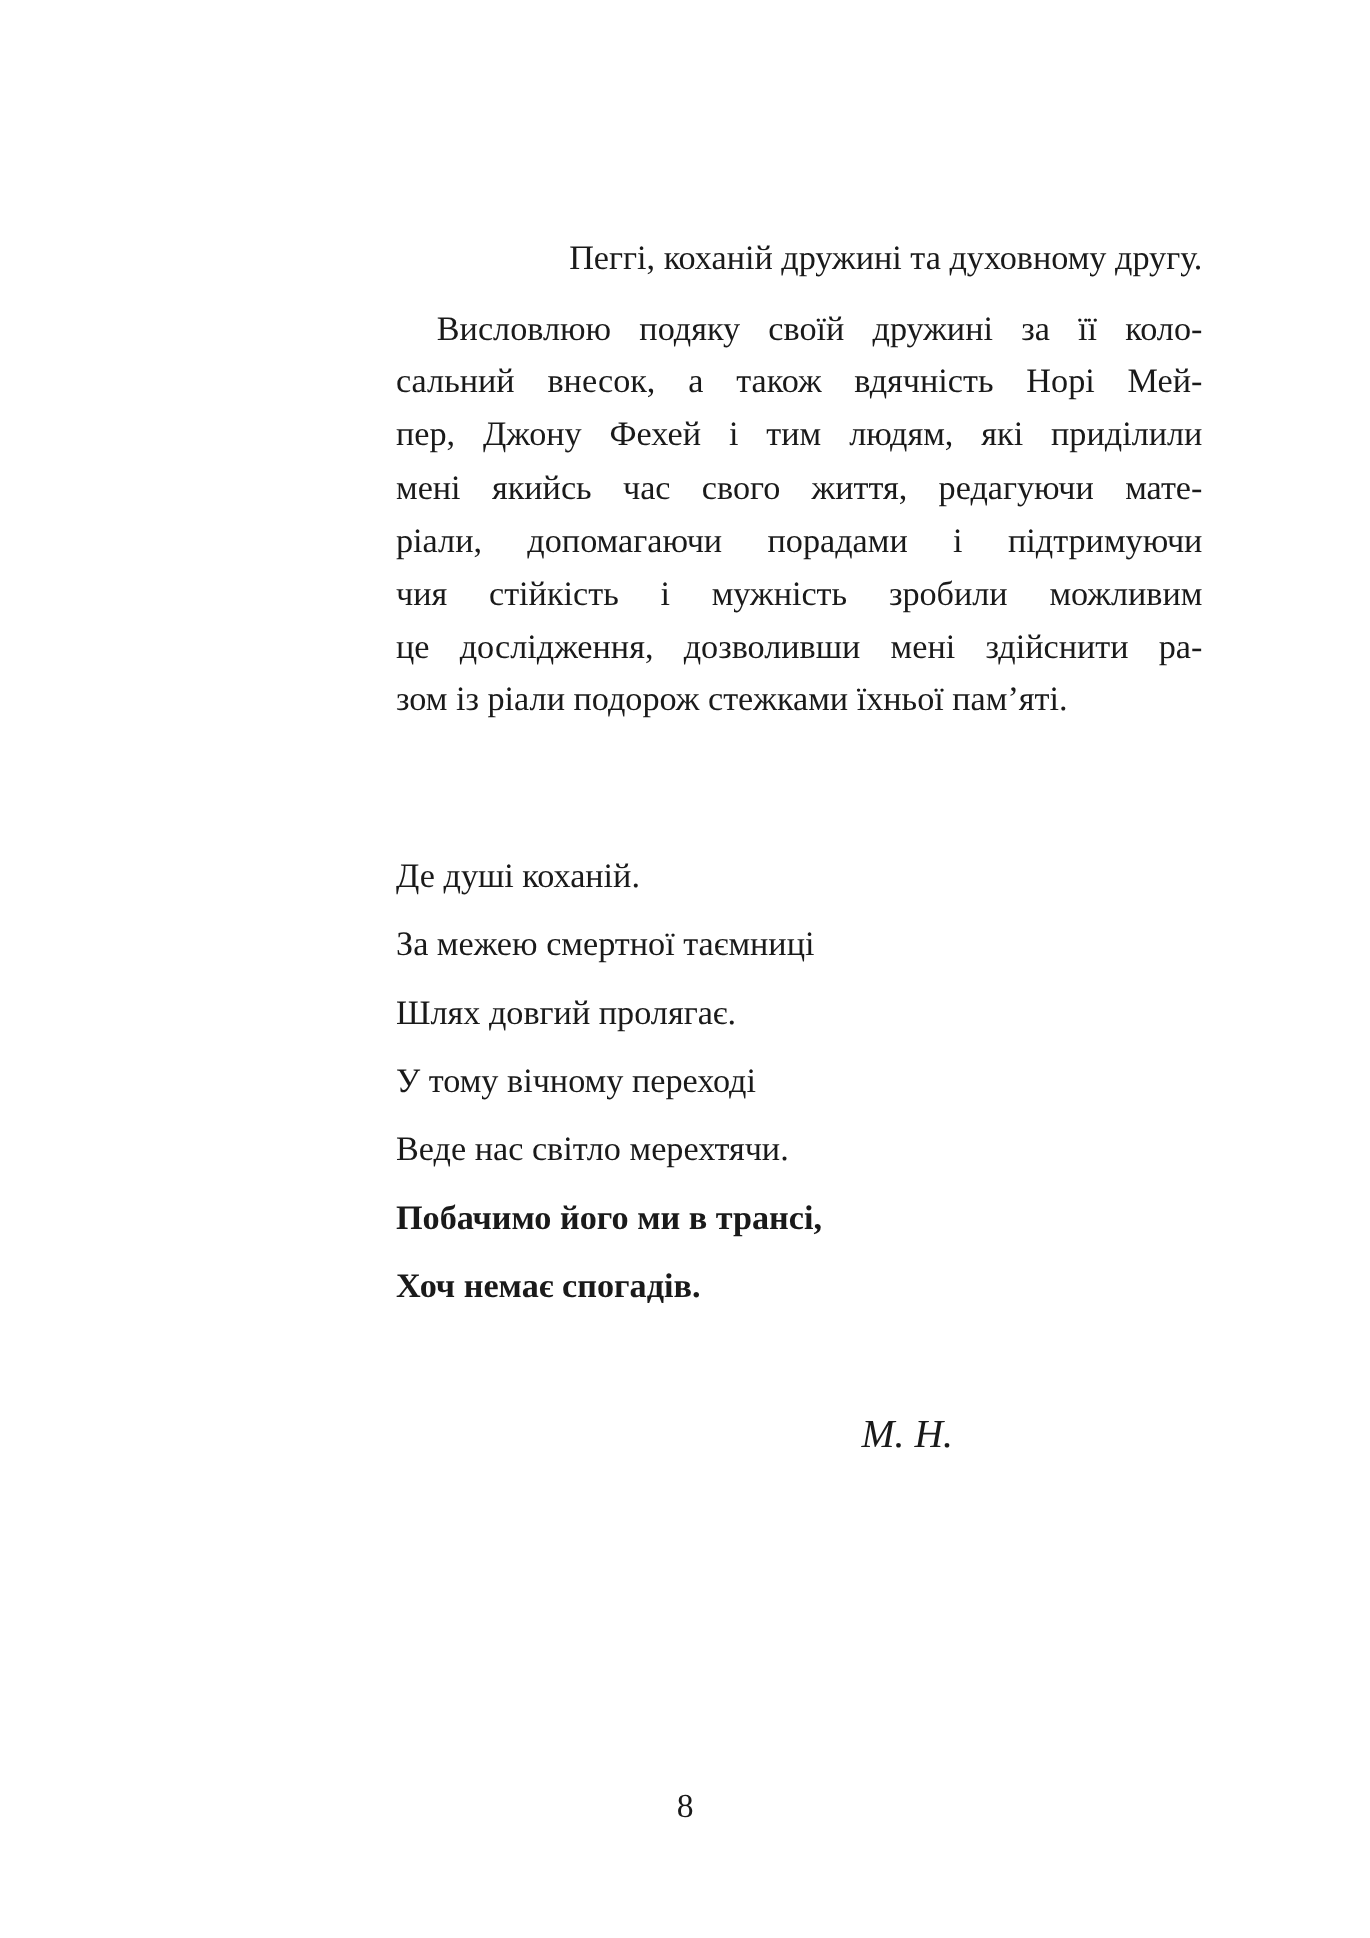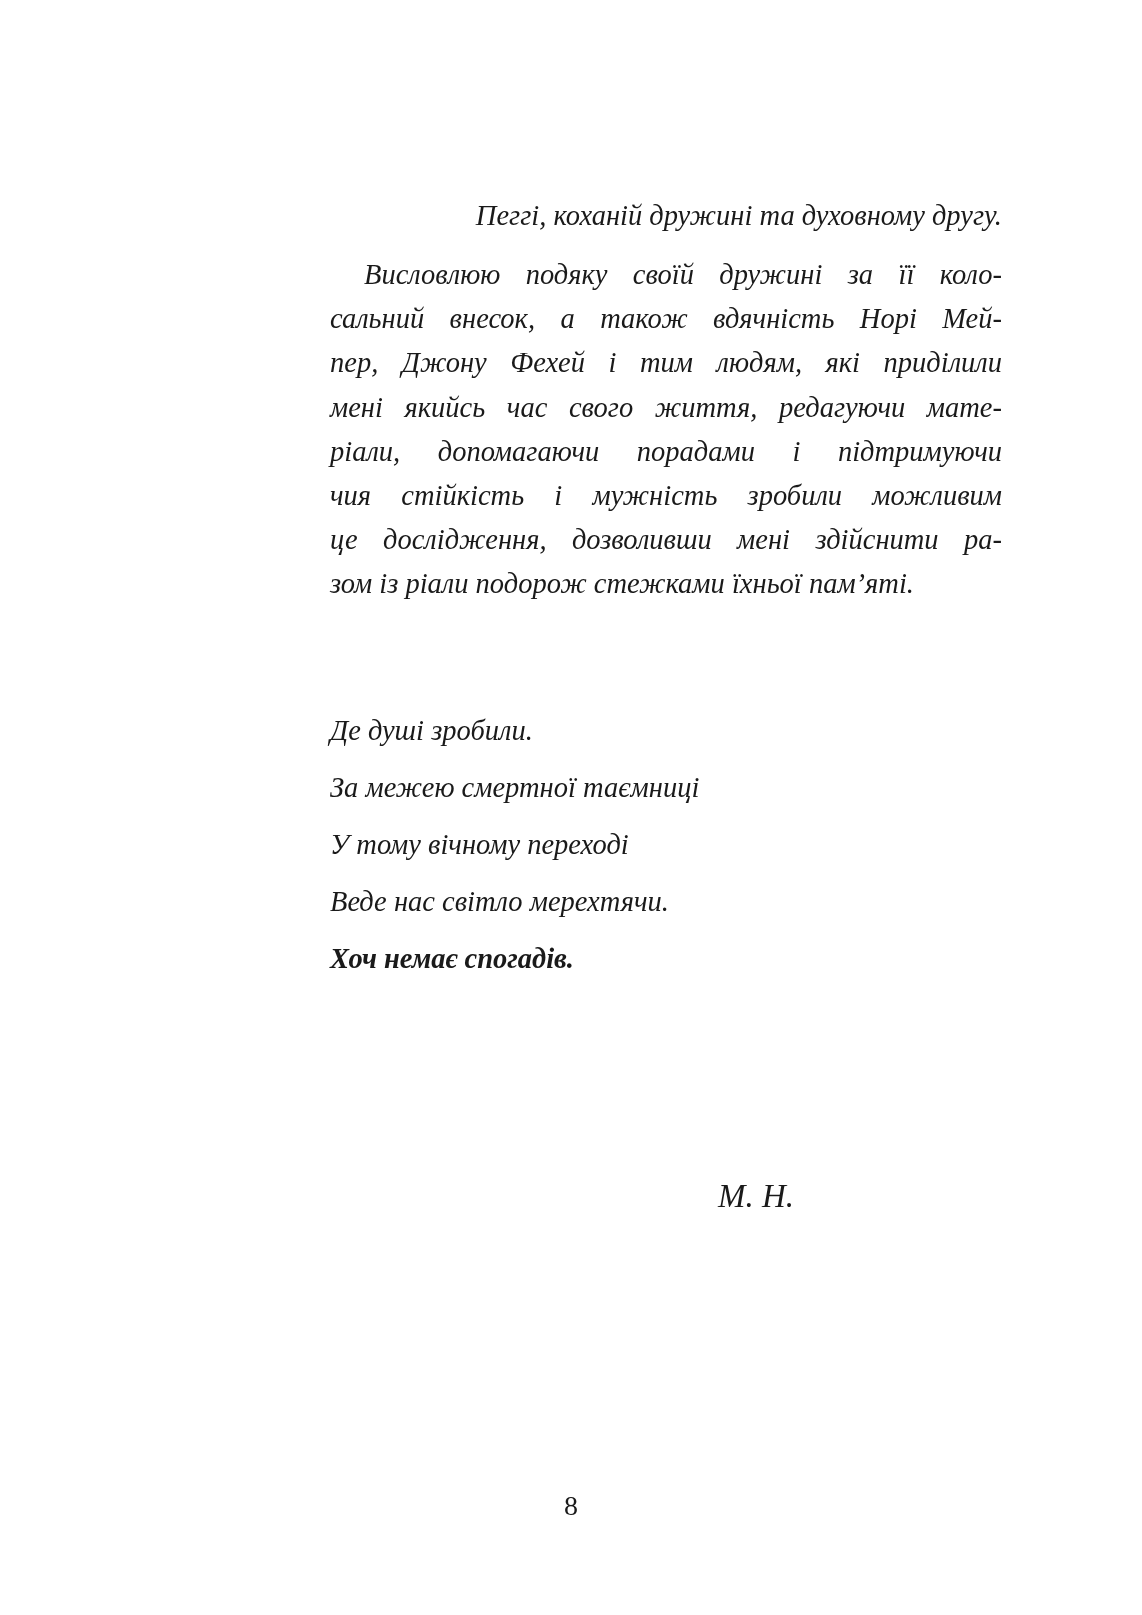--- a/index.html
+++ b/index.html
@@ -1,19 +1,19 @@
 <!DOCTYPE html>
 <html><head>
 <meta charset="utf-8">
 <style>
   html, body { margin: 0; padding: 0; background: #ffffff; }
   body { width: 1142px; height: 1615px; position: relative; overflow: hidden;
          font-family: "Liberation Serif", "DejaVu Serif", serif; color: #1a1a1a; }
   .page { position: absolute; left: 0; top: 0; width: 1142px; height: 1615px; background: #fff; }
-  .block { position: absolute; left: 330px; width: 672px; font-style: italic; font-size: 28.5px; }
+  .block { position: absolute; left: 330px; width: 672px; font-size: 28.5px; }
   .dedication { top: 200px; text-align: right; }
   .ack { top: 253px; text-align: justify; line-height: 44.2px; }
   .ack span { display: block; text-align: justify; text-align-last: justify; }
   .ack span.last { text-align-last: left; }
   .ack span.first { text-indent: 34px; }
   .poem { top: 702px; line-height: 57px; }
   .poem div { white-space: nowrap; }
   .poem .bold { font-weight: bold; }
   .signature { position: absolute; left: 718px; top: 1178px; font-style: italic; font-size: 33px; }
   .page-number { position: absolute; left: 0; width: 1142px; top: 1490px; text-align: center; font-size: 28px; }
@@ -29,23 +29,25 @@
     <span>сальний внесок, а також вдячність Норі Мей-</span>
     <span>пер, Джону Фехей і тим людям, які приділили</span>
     <span>мені якийсь час свого життя, редагуючи мате-</span>
     <span>ріали, допомагаючи порадами і підтримуючи</span>
     <span>чия стійкість і мужність зробили можливим</span>
     <span>це дослідження, дозволивши мені здійснити ра-</span>
     <span class="last">зом із ріали подорож стежками їхньої пам’яті.</span>
   </div>
 
   <div class="block poem">
-    <div>Де душі зробили.</div>
+    <div>Де душі коханій.</div>
     <div>За межею смертної таємниці</div>
+    <div>Шлях довгий пролягає.</div>
     <div>У тому вічному переході</div>
     <div>Веде нас світло мерехтячи.</div>
+    <div class="bold">Побачимо його ми в трансі,</div>
     <div class="bold">Хоч немає спогадів.</div>
   </div>
 
   <div class="signature">М. Н.</div>
 
   <div class="page-number">8</div>
 </div>
 
 </body></html>

